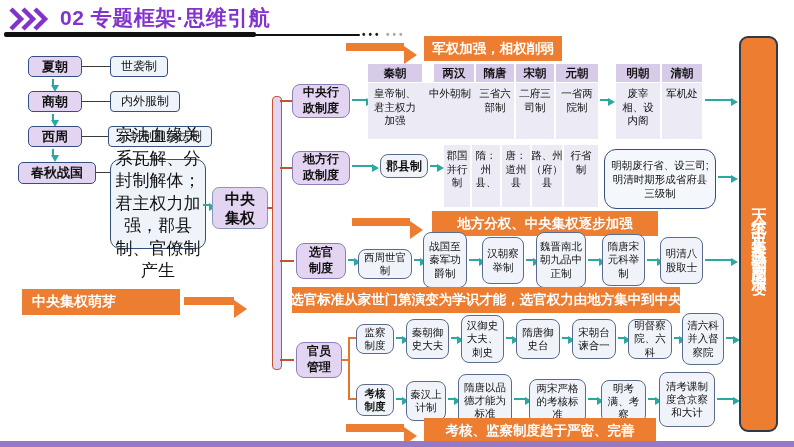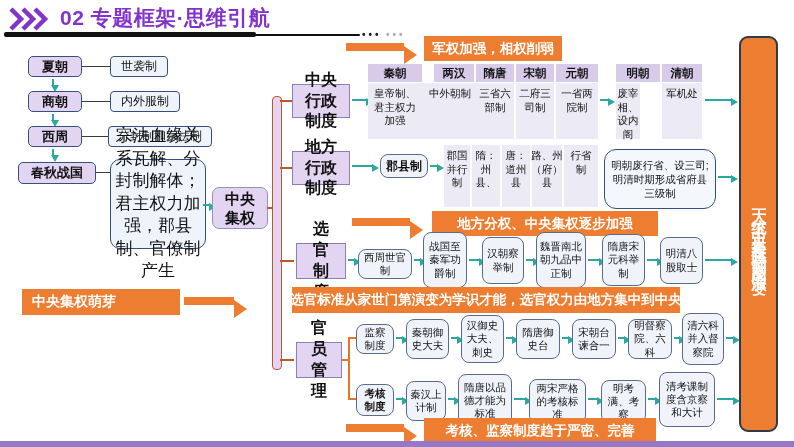--- a/index.html
+++ b/index.html
@@ -12,21 +12,21 @@
     font-family:"Liberation Sans","DejaVu Sans",sans-serif;color:#111;}
   .b{position:absolute;box-sizing:border-box;display:flex;align-items:center;
      justify-content:center;text-align:center;}
   .title{position:absolute;color:var(--purple);font-weight:bold;font-size:21px;letter-spacing:.5px;}
   .hbar{position:absolute;background:#111;border-radius:2px;}
   .dots{position:absolute;font-size:10px;font-weight:bold;letter-spacing:3px;}
   .box-dyn{background:var(--lav);border:1.6px solid var(--navy);border-radius:5px;font-weight:bold;font-size:13px;}
   .box-sys{background:#EFF4FB;border:1.4px solid var(--navy);border-radius:4px;font-size:12px;}
   .box-desc{background:#EFF4FB;border:1.4px solid var(--navy);border-radius:10px;font-size:17px;line-height:1.32;padding:3px 0;word-break:break-all;}
   .box-node{background:var(--lav);border:1.6px solid #8B96B8;border-radius:7px;font-weight:bold;font-size:15px;line-height:1.3;}
-  .box-branch{background:var(--lav);border:1.5px solid #8C7FB8;border-radius:0;font-weight:bold;font-size:16px;line-height:1.3;padding:2px 6px;word-break:break-all;}
+  .box-branch{background:var(--lav);border:1.5px solid #8C7FB8;border-radius:8px;font-weight:bold;font-size:12px;line-height:1.3;padding:2px 6px;word-break:break-all;}
   .box-step{background:var(--stepf);border:1.3px solid var(--stepb);border-radius:8px;font-size:10.5px;line-height:1.25;padding:2px 3px;word-break:break-all;}
   .box-note{background:#F4F7FC;border:1.4px solid var(--navy);border-radius:12px;font-size:10.5px;line-height:1.35;padding:3px 6px;word-break:break-all;}
   .th{background:var(--lavh);font-weight:bold;font-size:11.5px;}
   .td{background:var(--cell);font-size:10.5px;line-height:1.3;word-break:break-all;
       align-items:flex-start;padding:4px 2px 2px 2px;}
   .banner{background:var(--orange);color:#fff;font-weight:bold;font-size:13.5px;white-space:nowrap;}
   .stage{background:var(--orange);color:#fff;font-weight:bold;font-size:14px;justify-content:flex-start;padding-left:10px;}
   .strip{background:var(--orange);border:2px solid #2E3A48;border-radius:9px;color:#fff;font-weight:bold;
      font-size:15px;writing-mode:vertical-rl;text-orientation:upright;letter-spacing:5px;}
   .cline{position:absolute;background:#3a3a3a;height:1.3px;}
@@ -104,21 +104,21 @@
   <div class="b th" style="left:516px;top:64px;width:38px;height:18px;">宋朝</div>
   <div class="b th" style="left:556px;top:64px;width:42px;height:18px;">元朝</div>
   <div class="b td" style="left:420px;top:83px;width:60px;height:56px;">中外朝制</div>
   <div class="b td" style="left:476px;top:83px;width:38px;height:56px;">三省六部制</div>
   <div class="b td" style="left:516px;top:83px;width:38px;height:56px;">二府三司制</div>
   <div class="b td" style="left:556px;top:83px;width:42px;height:56px;">一省两院制</div>
   <div class="ta" style="left:600px;top:99px;width:8px;"></div>
 
   <div class="b th" style="left:616px;top:64px;width:44px;height:18px;">明朝</div>
   <div class="b th" style="left:662px;top:64px;width:40px;height:18px;">清朝</div>
-  <div class="b td" style="left:616px;top:83px;width:24px;height:56px;">废宰相、设内阁</div>
+  <div class="b td" style="left:616px;top:83px;width:44px;height:56px;">废宰相、设内阁</div>
   <div class="b td" style="left:662px;top:83px;width:40px;height:56px;">军机处</div>
   <div class="ta" style="left:705px;top:99px;width:26px;"></div>
 
   <div class="oa" style="left:346px;top:43px;width:58px;"></div>
   <div class="b banner" style="left:424px;top:36px;width:138px;height:25px;">军权加强，相权削弱</div>
 
   <div class="b box-branch" style="left:292px;top:151px;width:58px;height:34px;">地方行政制度</div>
   <div class="ta" style="left:352px;top:165px;width:20px;"></div>
   <div class="b box-step" style="left:380px;top:154px;width:48px;height:24px;font-weight:bold;font-size:12px;">郡县制</div>
   <div class="ta" style="left:430px;top:165px;width:7px;"></div>

